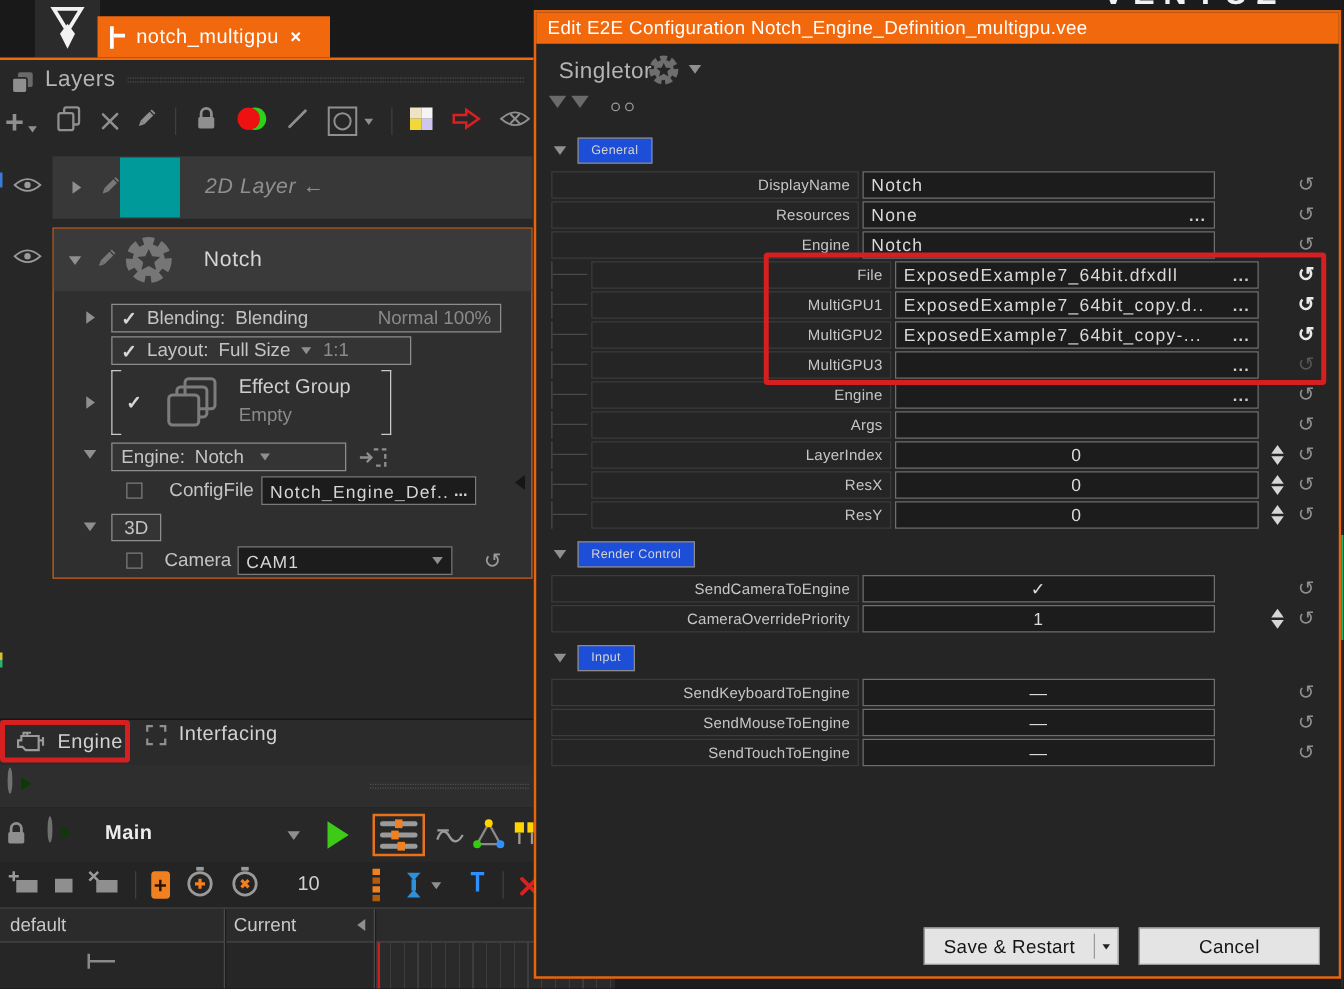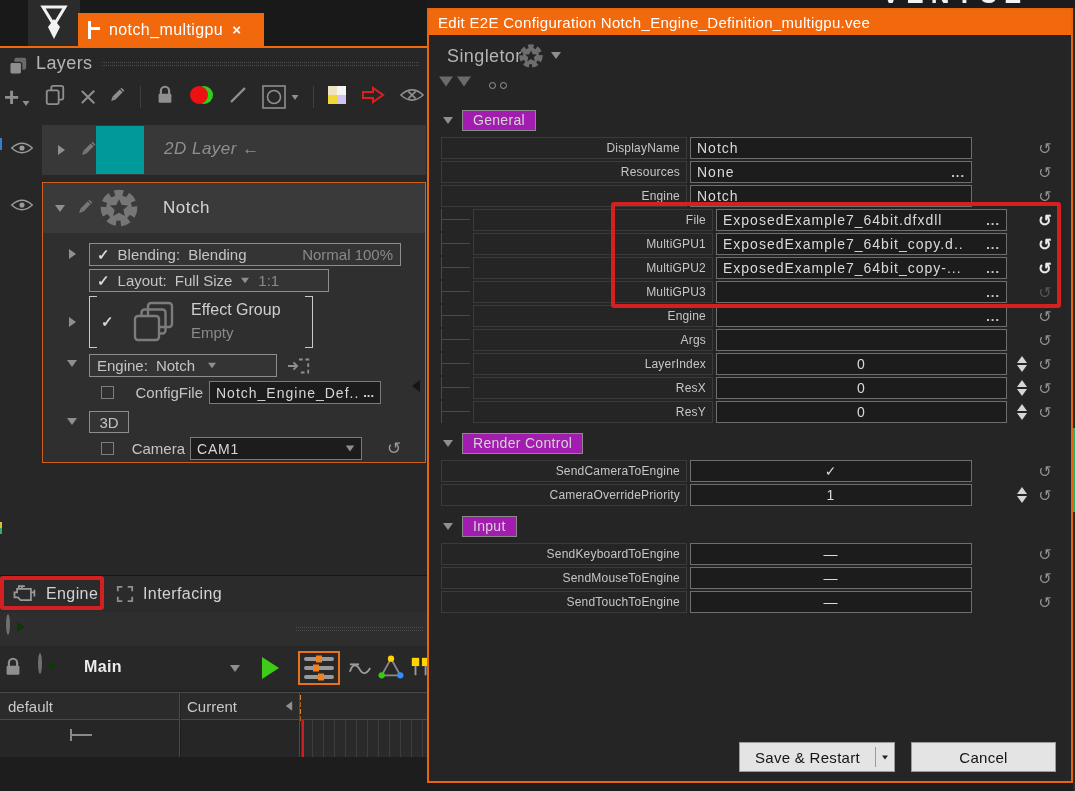--- a/index.html
+++ b/index.html
@@ -33,21 +33,21 @@
   .cbrk::before{left:0;border-right:none}.cbrk::after{right:0;border-left:none}
   
   .pbox{border:1px solid #8d8d8d;background:#343434;display:flex;align-items:center;font-size:15px;color:#c4c4c4;padding:0 7px;gap:8px;white-space:nowrap}
   .chk{color:#d6d6d6;font-size:15px;font-weight:bold}
   
   .lfield{background:#1c1c1c;border:1px solid #7a7a7a;display:flex;align-items:center;padding:0 6px;font-size:14px;color:#d6d6d6}
   
   .sec-head{display:flex;align-items:center;height:21px;margin:10px 0 6px 0}
   .sec-head.first{margin-top:2px}
   .sec-head .tri-d{margin:0 9px 0 2px}
-  .sec-box{border:1px solid #8a8a8a;background:#a21caf;padding:0 10px;font-size:14px;color:#d4d4d4;line-height:19px;letter-spacing:.3px}
+  .sec-box{border:1px solid #8a8a8a;background:#1d4ed8;padding:0 10px;font-size:10px;color:#d4d4d4;line-height:19px;letter-spacing:.3px}
   .prow{display:flex;align-items:center;height:22px;margin-bottom:2px;position:relative;padding-right:87px}
   .prow.ind{padding-right:52px}
   .plabel{width:246px;align-self:stretch;display:flex;align-items:center;justify-content:flex-end;padding-right:6px;
           border:1px solid #3b3b3b;font-size:12px;color:#c6c6c6;white-space:nowrap;letter-spacing:.2px}
   .ind .plabel{width:240px}
   .pbr{width:30px;align-self:stretch;border-left:1px solid #4a4a4a;position:relative;margin-right:2px}
   .pbr::after{content:"";position:absolute;top:10px;left:0;width:28px;height:1px;background:#4a4a4a}
   .pfield{flex:1;align-self:stretch;background:#1c1c1c;border:1px solid #6e6e6e;display:flex;align-items:center;padding:0 6px;margin-left:3px;min-width:0}
   .pval{flex:1;font-size:14px;color:#dadada;letter-spacing:1px;white-space:nowrap;overflow:hidden}
   .cen .pval{text-align:center}
@@ -291,21 +291,21 @@
 
   <div class="a" style="left:0;top:575px;width:427px;height:37px;background:#2b2b2b;border-top:1px solid #151515">
     <div class="a" style="left:2px;top:3px;height:30px;width:100px;display:flex;align-items:center;gap:9px;padding-left:9px">
       <svg width="26" height="22" viewBox="0 0 30 24">
         <path d="M9,5 V3 H16 M12.5,3 V5" fill="none" stroke="#9a9a9a" stroke-width="2"></path>
         <path d="M7,6 H23 V19 H11 L8,16 H4 V10 H7 Z" fill="none" stroke="#9a9a9a" stroke-width="2"></path>
         <path d="M23,10 H27 M27,7 V15" stroke="#9a9a9a" stroke-width="2"></path>
       </svg>
       <span style="font-size:16px;color:#d2d2d2;letter-spacing:.4px">Engine</span>
     </div>
-    <div class="a" style="left:116px;top:3px;height:30px;display:flex;align-items:center;gap:9px">
+    <div class="a" style="left:116px;top:3px;height:30px;display:flex;gap:9px">
       <svg width="18" height="18" viewBox="0 0 20 20">
         <path d="M2,7 V2 H7 M13,2 H18 V7 M18,13 V18 H13 M7,18 H2 V13" fill="none" stroke="#8f8f8f" stroke-width="2"></path>
       </svg>
       <span style="font-size:16px;color:#d2d2d2;letter-spacing:.4px">Interfacing</span>
     </div>
   </div>
 
   <div class="a" style="left:0;top:612px;width:427px;height:34px;background:#2e2e2e">
     <span class="a playc" style="left:6px;top:4px;transform:scale(.95)"></span>
     <span class="a dotline" style="left:296px;right:4px;top:15px"></span>
@@ -409,21 +409,21 @@
     </span>
     <span style="margin-left:8px">
       <svg width="16" height="24" viewBox="0 0 18 24">
           <path d="M3,4 H15 M9,4 V20" stroke="#2f8fff" stroke-width="3"></path>
         </svg>
     </span>
     <span class="sep"></span>
     <span class="xicon red"></span>
   </div>
 
-  <div class="a" style="left:0;top:692px;width:492px;height:65px;border-top:1px solid #4a4a4a">
+  <div class="a" style="left:0;top:726px;width:492px;height:65px;border-top:1px solid #4a4a4a">
 
     <div class="a" style="left:0;top:0;width:180px;height:26px;background:#2b2b2b;border-right:1px solid #4a4a4a;display:flex;align-items:center;padding-left:8px">
       <span style="font-size:15px;color:#c8c8c8">default</span>
     </div>
     <div class="a" style="left:181px;top:0;width:119px;height:26px;background:#2b2b2b;border-right:1px solid #4a4a4a;display:flex;align-items:center;padding:0 6px">
       <span style="font-size:15px;color:#c8c8c8">Current</span>
       <span class="tri-l" style="margin-left:auto;transform:scale(.8)"></span>
     </div>
     <div class="a" style="left:301px;top:0;right:0;height:26px;background:#2b2b2b"></div>
 

